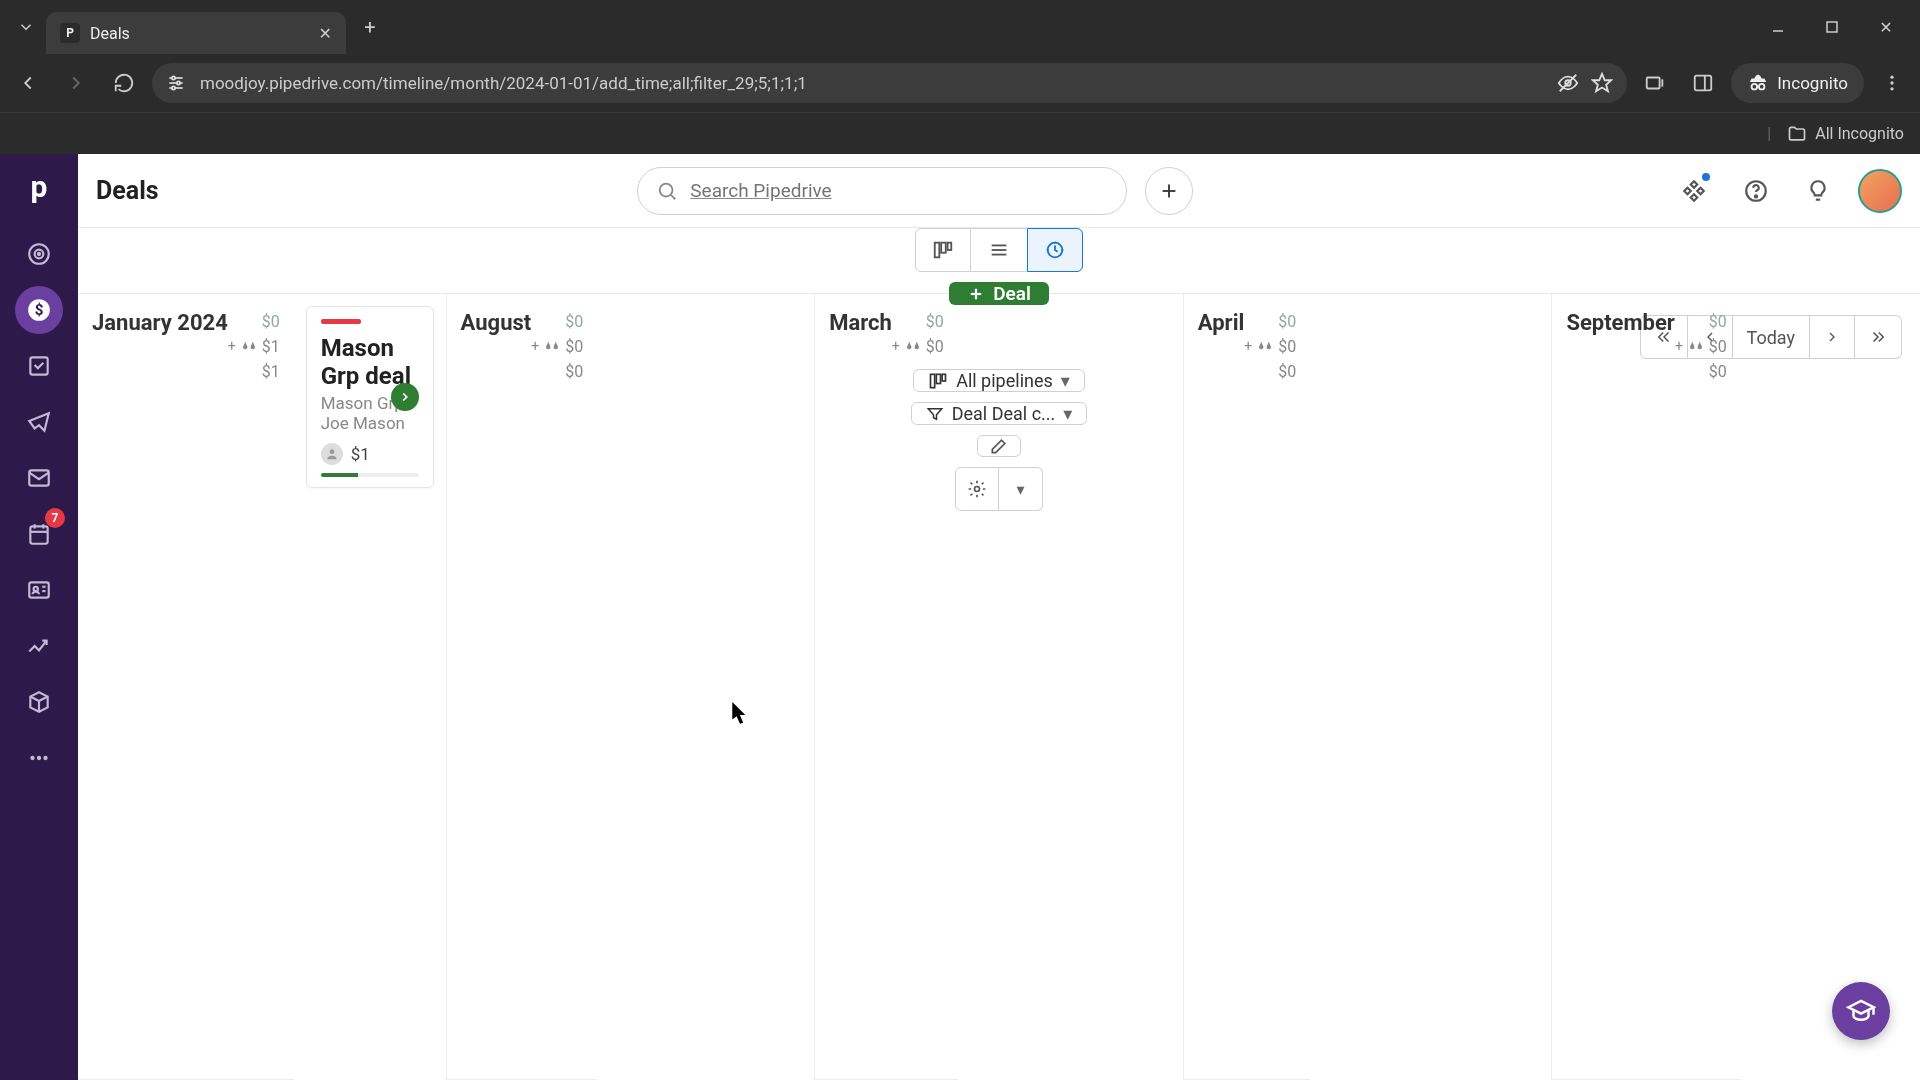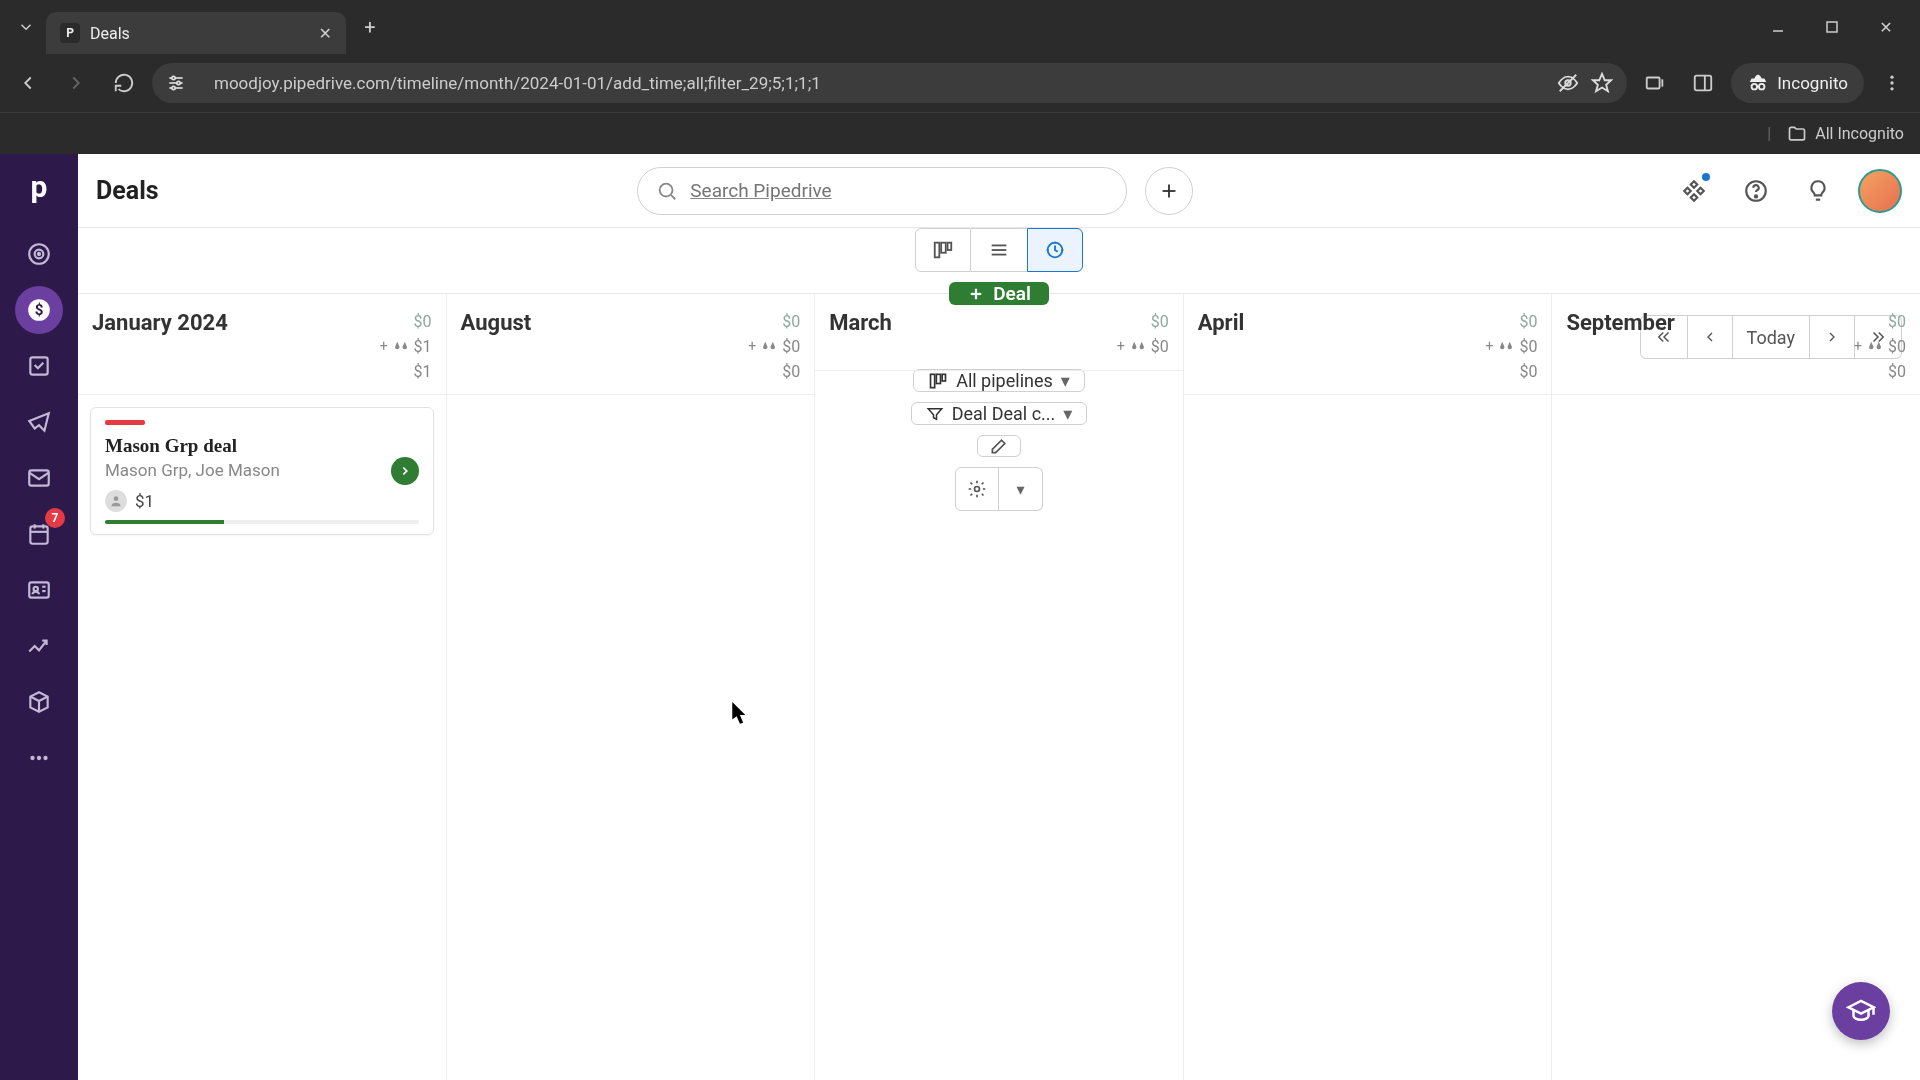--- a/index.html
+++ b/index.html
@@ -12,21 +12,21 @@
 .tab .favicon { width:20px; height:20px; background:#2b2b2b; border-radius:4px; display:flex; align-items:center; justify-content:center; font-size:12px; font-weight:bold; color:#eee; }
 .tab .title { flex:1; font-size:16px; color:#eee; }
 .tab .close { color:#ccc; font-size:16px; cursor:pointer; }
 .new-tab { width:36px; height:36px; display:flex; align-items:center; justify-content:center; color:#ccc; cursor:pointer; font-size:20px; margin-left:6px; }
 .window-controls { margin-left:auto; display:flex; gap:6px; padding-right:4px; }
 .window-controls div { width:48px; height:40px; display:flex; align-items:center; justify-content:center; color:#ccc; cursor:pointer; }
 
 .browser-bar { background: #2b2b2b; height: 58px; display:flex; align-items:center; padding: 0 8px; gap:8px; }
 .nav-btn { width:40px; height:40px; display:flex; align-items:center; justify-content:center; color:#ccc; cursor:pointer; border-radius:20px; }
 .nav-btn.disabled { color:#666; }
-.url-bar { flex:1; background:#3c3c3c; border-radius:22px; height:40px; display:flex; align-items:center; padding:0 14px; gap:28px; color:#ddd; }
+.url-bar { flex:1; background:#3c3c3c; border-radius:22px; height:40px; display:flex; align-items:center; padding:0 14px; gap:14px; color:#ddd; }
 .url-bar .url-text { flex:1; font-size:17px; color:#ccc; white-space:nowrap; overflow:hidden; }
 .url-icons { display:flex; gap:12px; align-items:center; }
 .incog-btn { background:#3c3c3c; border-radius:22px; height:40px; padding:0 16px; display:flex; align-items:center; gap:8px; color:#eee; font-size:17px; }
 
 .bookmarks-bar { background:#2b2b2b; height:42px; display:flex; align-items:center; justify-content:flex-end; padding:0 16px; color:#ccc; font-size:16px; gap:8px; border-top:1px solid #3a3a3a;}
 .bookmarks-bar .sep { color:#666; margin-right:8px; }
 
 
 .app { display:flex; height: calc(1080px - 54px - 58px - 42px); background:#fff; }
 .sidebar { width:78px; background:#2e1a4a; display:flex; flex-direction:column; align-items:center; padding-top:10px; gap:8px; }
@@ -60,35 +60,35 @@
 .date-nav-btn + .date-nav-btn { border-left:none; }
 .date-nav-btn:first-child { border-radius:6px 0 0 6px; }
 .date-nav-btn:last-child { border-radius:0 6px 6px 0; }
 .pill-btn { height:44px; padding:0 14px; border:1px solid #d0d0d0; border-radius:6px; display:flex; align-items:center; gap:8px; cursor:pointer; color:#333; font-size:18px; background:#fff; }
 .pill-btn .arrow { color:#666; }
 .icon-square-btn { width:44px; height:44px; border:1px solid #d0d0d0; border-radius:6px 0 0 6px; display:flex; align-items:center; justify-content:center; cursor:pointer; color:#555; background:#fff; }
 .icon-square-btn + .icon-square-btn { border-left:none; border-radius:0 6px 6px 0; }
 .settings-group { display:flex; }
 
 .timeline { flex:1; display:flex; position:relative; overflow:hidden; }
-.month-col { flex:1; min-width:0; border-right:1px solid #eee; display:flex; flex-direction:column; }
+.month-col { flex:1; min-width:0; border-right:1px solid #eee; display:flex; flex-direction:row; }
 .month-col:last-child { border-right:none; }
 .month-header { padding:16px 14px 10px 14px; border-bottom:1px solid #eee; }
 .month-title-row { display:flex; justify-content:space-between; align-items:flex-start; }
 .month-name { font-size:22px; font-weight:700; color:#333; }
 .month-totals { text-align:right; line-height:1.55; }
 .total-line { font-size:16px; color:#888; display:flex; align-items:center; justify-content:flex-end; gap:4px; }
 .total-line.dim { color:#8fa89f; }
 .scale-icon { display:inline-flex; }
 .plus-mini { font-size:14px; color:#888; }
 
 .deals-area { flex:1; padding:12px; }
 .deal-card { border:1px solid #e3e3e3; border-radius:6px; background:#fff; padding:12px 14px 10px 14px; position:relative; box-shadow:0 1px 2px rgba(0,0,0,0.04); }
 .deal-card .stripe { width:40px; height:5px; background:#e63946; border-radius:2px; margin-bottom:10px; }
-.deal-card .deal-title { font-size:19px; font-weight:700; color:#222;font-family:Liberation Serif, serif; }
+.deal-card .deal-title { font-size:24px; font-weight:700; color:#222; }
 .deal-card .deal-sub { font-size:17px; color:#888; margin-top:3px; }
 .deal-card .deal-row { display:flex; align-items:center; gap:8px; margin-top:10px; }
 .deal-card .owner { width:22px; height:22px; border-radius:50%; background:#ddd; display:flex; align-items:center; justify-content:center; }
 .deal-card .amount { font-size:17px; color:#444; }
 .deal-card .go-btn { position:absolute; right:14px; top:50%; transform:translateY(-50%); width:28px; height:28px; border-radius:50%; background:#2e7d32; color:#fff; display:flex; align-items:center; justify-content:center; cursor:pointer; }
 .deal-card .progress { height:4px; background:#eee; border-radius:2px; margin-top:8px; overflow:hidden; }
 .deal-card .progress-fill { height:100%; background:#2e7d32; width:38%; }
 
 .fab { position:fixed; right:30px; bottom:40px; width:58px; height:58px; border-radius:50%; background:#6b3fa0; color:#fff; display:flex; align-items:center; justify-content:center; cursor:pointer; box-shadow:0 4px 12px rgba(0,0,0,0.25); }
 

